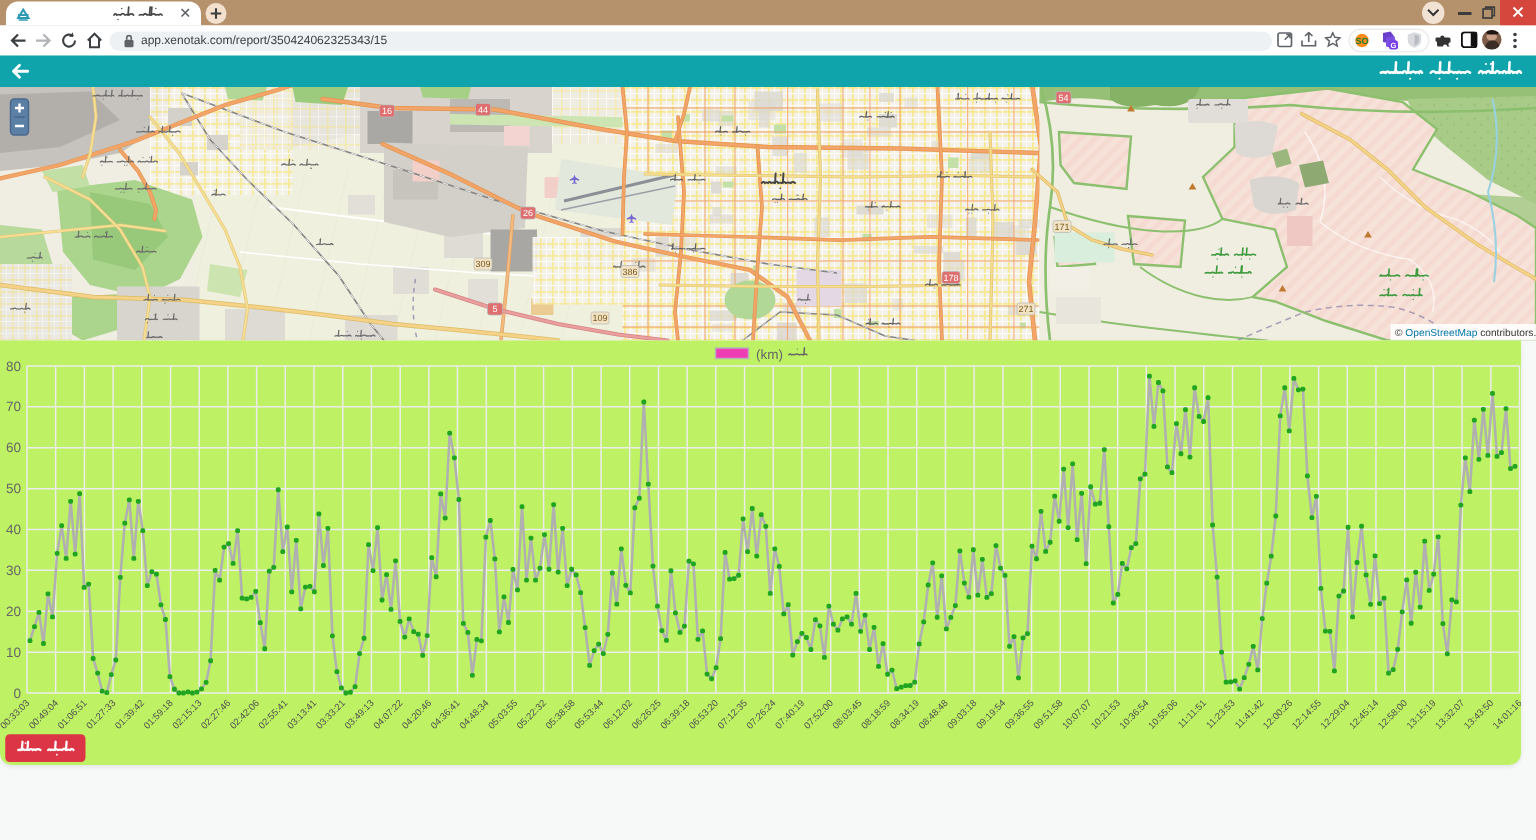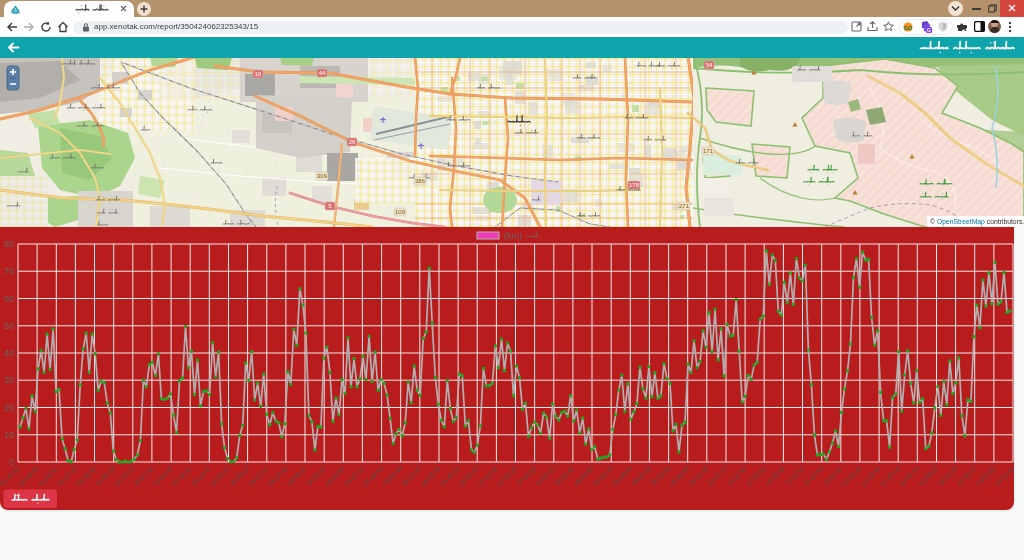--- a/index.html
+++ b/index.html
@@ -647,21 +647,21 @@
       <rect x="678.0" y="144" width="12" height="8" rx="1.5" fill="#f1e2c4" stroke="#b8b8b8" stroke-width="0.5"></rect>
       <text x="684" y="150.2" text-anchor="middle" font-family="Liberation Sans, sans-serif" font-size="6" fill="#7a5c20">271</text>
       <rect x="927" y="158" width="97" height="11" fill="#ffffff" opacity="0.88"></rect>
       <text x="930" y="166" font-family="Liberation Sans, sans-serif" font-size="6.8" fill="#333">© <tspan fill="#0078a8">OpenStreetMap</tspan> contributors.</text>
       <rect x="7" y="8" width="12" height="24" rx="2.5" fill="#5b7fa5" stroke="#49688c" stroke-width="1"></rect>
       <line x1="9.5" y1="20" x2="16.5" y2="20" stroke="#3f5c7e" stroke-width="0.8"></line>
       <path d="M13,11 L13,17 M10,14 L16,14" stroke="#fff" stroke-width="1.6"></path>
       <path d="M10,26 L16,26" stroke="#fff" stroke-width="1.6"></path>
     </svg>
   </div>
-<div style="position:absolute;left:0;top:227px;width:1014px;height:283px;background:#b91c1c;border-radius:0 0 8px 8px;box-shadow:0 1px 3px rgba(0,0,0,0.08)">
+<div style="position:absolute;left:0;top:227px;width:1014px;height:283px;background:#bef264;border-radius:0 0 8px 8px;box-shadow:0 1px 3px rgba(0,0,0,0.08)">
     <svg width="1014" height="283" viewBox="0 0 1014 283" style="display:block">
       <rect x="477" y="5" width="22" height="7" fill="#ee3cb4" stroke="#b5b5b5" stroke-width="1"></rect>
       <text x="504" y="12" font-family="Liberation Sans, sans-serif" font-size="9" fill="#666">(km)</text>
       <path d="M538.0,9.5 q-1.2,-0.9 -2.5,0 q-1.5,-0.3 -2.9,0 q-1.4,-1.1 -2.8,0 q-1.0,-0.4 -2.1,0 q-0.9,-1.1 -1.8,0" stroke="#666" stroke-width="1.0" fill="none" stroke-linecap="round"></path>
       <path d="M535.9,9.5 L536.3,4.9" stroke="#666" stroke-width="1.0" fill="none" stroke-linecap="round"></path>
       <circle cx="531.5" cy="5.7" r="0.42" fill="#666"></circle>
       <line x1="18.0" y1="17.0" x2="1013.0" y2="17.0" stroke="#ececec" stroke-width="1"></line>
       <text x="14" y="20.0" text-anchor="end" font-family="Liberation Sans, sans-serif" font-size="9" fill="#666">80</text>
       <line x1="18.0" y1="44.2" x2="1013.0" y2="44.2" stroke="#ececec" stroke-width="1"></line>
       <text x="14" y="47.2" text-anchor="end" font-family="Liberation Sans, sans-serif" font-size="9" fill="#666">70</text>

